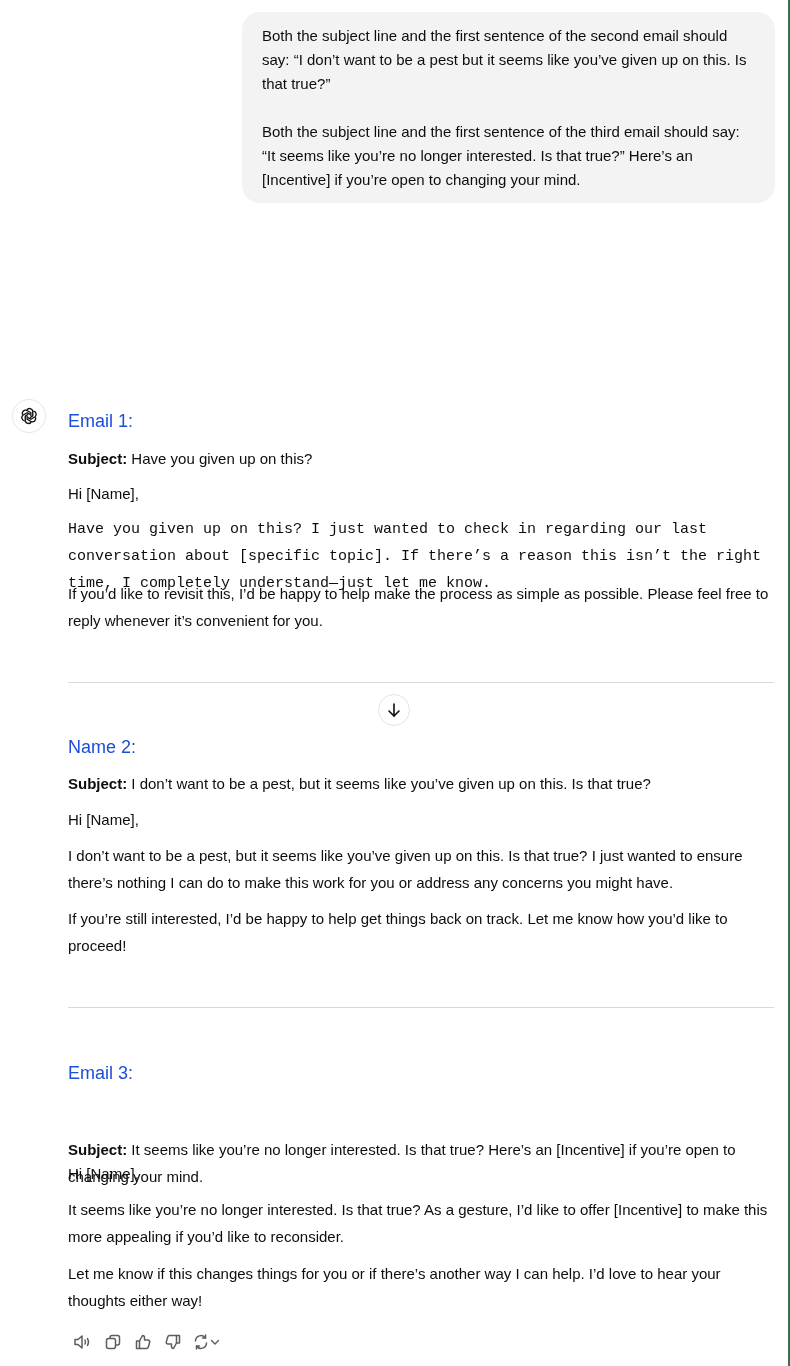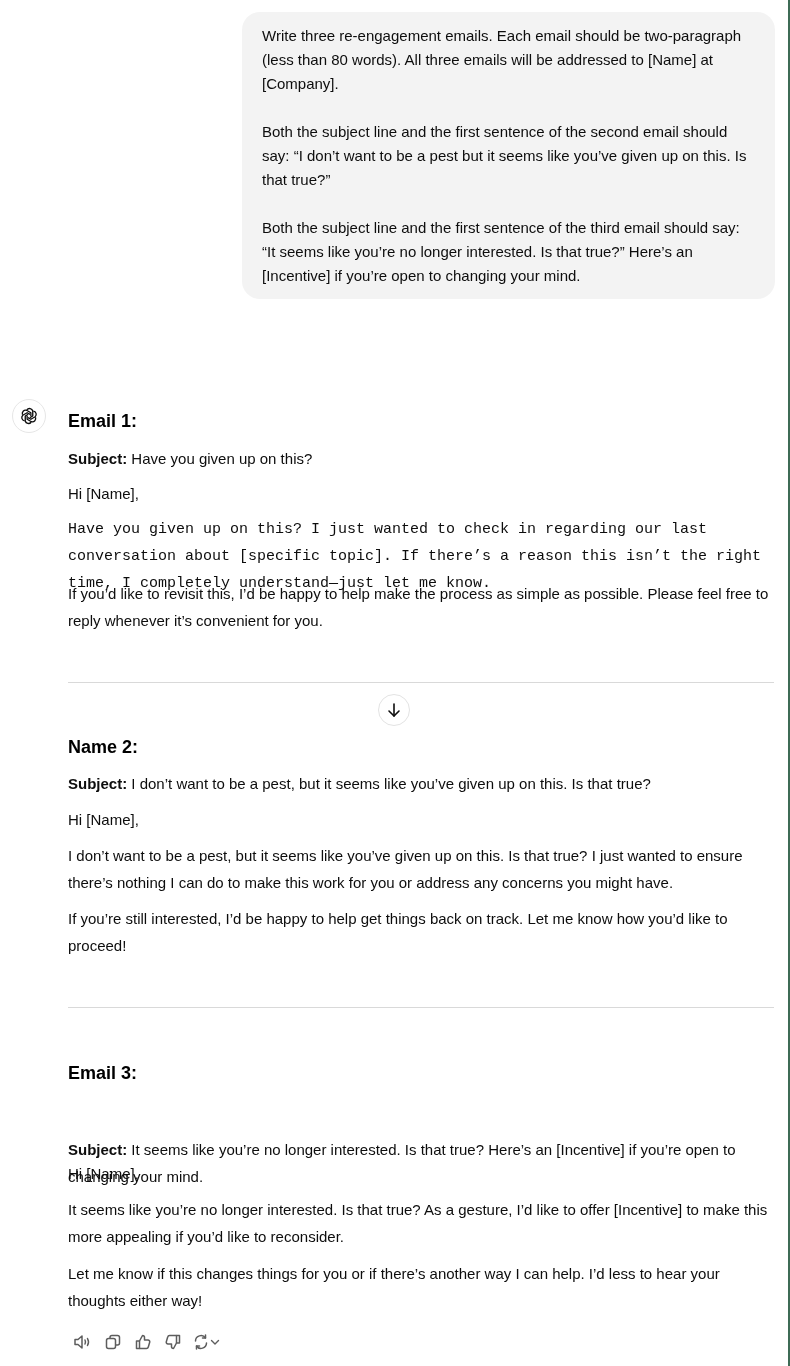--- a/index.html
+++ b/index.html
@@ -58,23 +58,23 @@
   .assistant {
     position: absolute;
     left: 68px;
     top: 0;
     width: 706px;
   }
   .email-title {
     position: absolute;
     left: 0;
     font-size: 18px;
-    font-weight: 700;
+    font-weight: 400;
     line-height: 24px;
-    color: #000000;
+    color: #1d4ed8;
   }
   .para {
     position: absolute;
     left: 0;
     width: 706px;
     font-size: 15px;
     line-height: 27px;
     color: #0d0d0d;
     margin: 0;
   }
@@ -123,21 +123,20 @@
   .action-btn svg {
     display: block;
   }
 </style>
 </head>
 <body>
 
 <div class="right-edge"></div>
 
 <div class="user-bubble">
-  <p>Write three re-engagement emails. Each email should be two-paragraph (less than 80 words). All three emails will be addressed to [Name] at [Company].</p>
   <p>Both the subject line and the first sentence of the second email should say: “I don’t want to be a pest but it seems like you’ve given up on this. Is that true?”</p>
   <p>Both the subject line and the first sentence of the third email should say: “It seems like you’re no longer interested. Is that true?” Here’s an [Incentive] if you’re open to changing your mind.</p>
 </div>
 
 <div class="avatar">
   <svg width="20" height="20" viewBox="0 0 24 24" fill="none" stroke="#0d0d0d" stroke-width="1.6" stroke-linejoin="round">
     <g transform="translate(12 12)">
       <g>
           <path d="M-2.5 -7.5 a4 4 0 0 1 7 1.5 l0 6 l-3.5 2"></path>
         </g>
@@ -175,21 +174,21 @@
   <p class="para" style="top:806px;">Hi [Name],</p>
   <p class="para" style="top:842px;">I don’t want to be a pest, but it seems like you’ve given up on this. Is that true? I just wanted to ensure there’s nothing I can do to make this work for you or address any concerns you might have.</p>
   <p class="para" style="top:905px;">If you’re still interested, I’d be happy to help get things back on track. Let me know how you’d like to proceed!</p>
 
   <div class="divider" style="top:1007px;"></div>
 
   <div class="email-title" style="top:1061px;">Email 3:</div>
   <p class="para" style="top:1097px;margin-top:39px;"><b>Subject:</b><span> It seems like you’re no longer interested. Is that true? Here’s an [Incentive] if you’re open to changing your mind.</span></p>
   <p class="para" style="top:1160px;">Hi [Name],</p>
   <p class="para" style="top:1196px;">It seems like you’re no longer interested. Is that true? As a gesture, I’d like to offer [Incentive] to make this more appealing if you’d like to reconsider.</p>
-  <p class="para" style="top:1260px;">Let me know if this changes things for you or if there’s another way I can help. I’d less to hear your thoughts either way!</p>
+  <p class="para" style="top:1260px;">Let me know if this changes things for you or if there’s another way I can help. I’d love to hear your thoughts either way!</p>
 </div>
 
 <div class="scroll-btn">
   <svg width="14" height="16" viewBox="0 0 14 16" fill="none" stroke="#0d0d0d" stroke-width="1.6" stroke-linecap="round" stroke-linejoin="round">
     <path d="M7 2 V14"></path>
     <path d="M2 9 L7 14 L12 9"></path>
   </svg>
 </div>
 
 <div class="actions">

